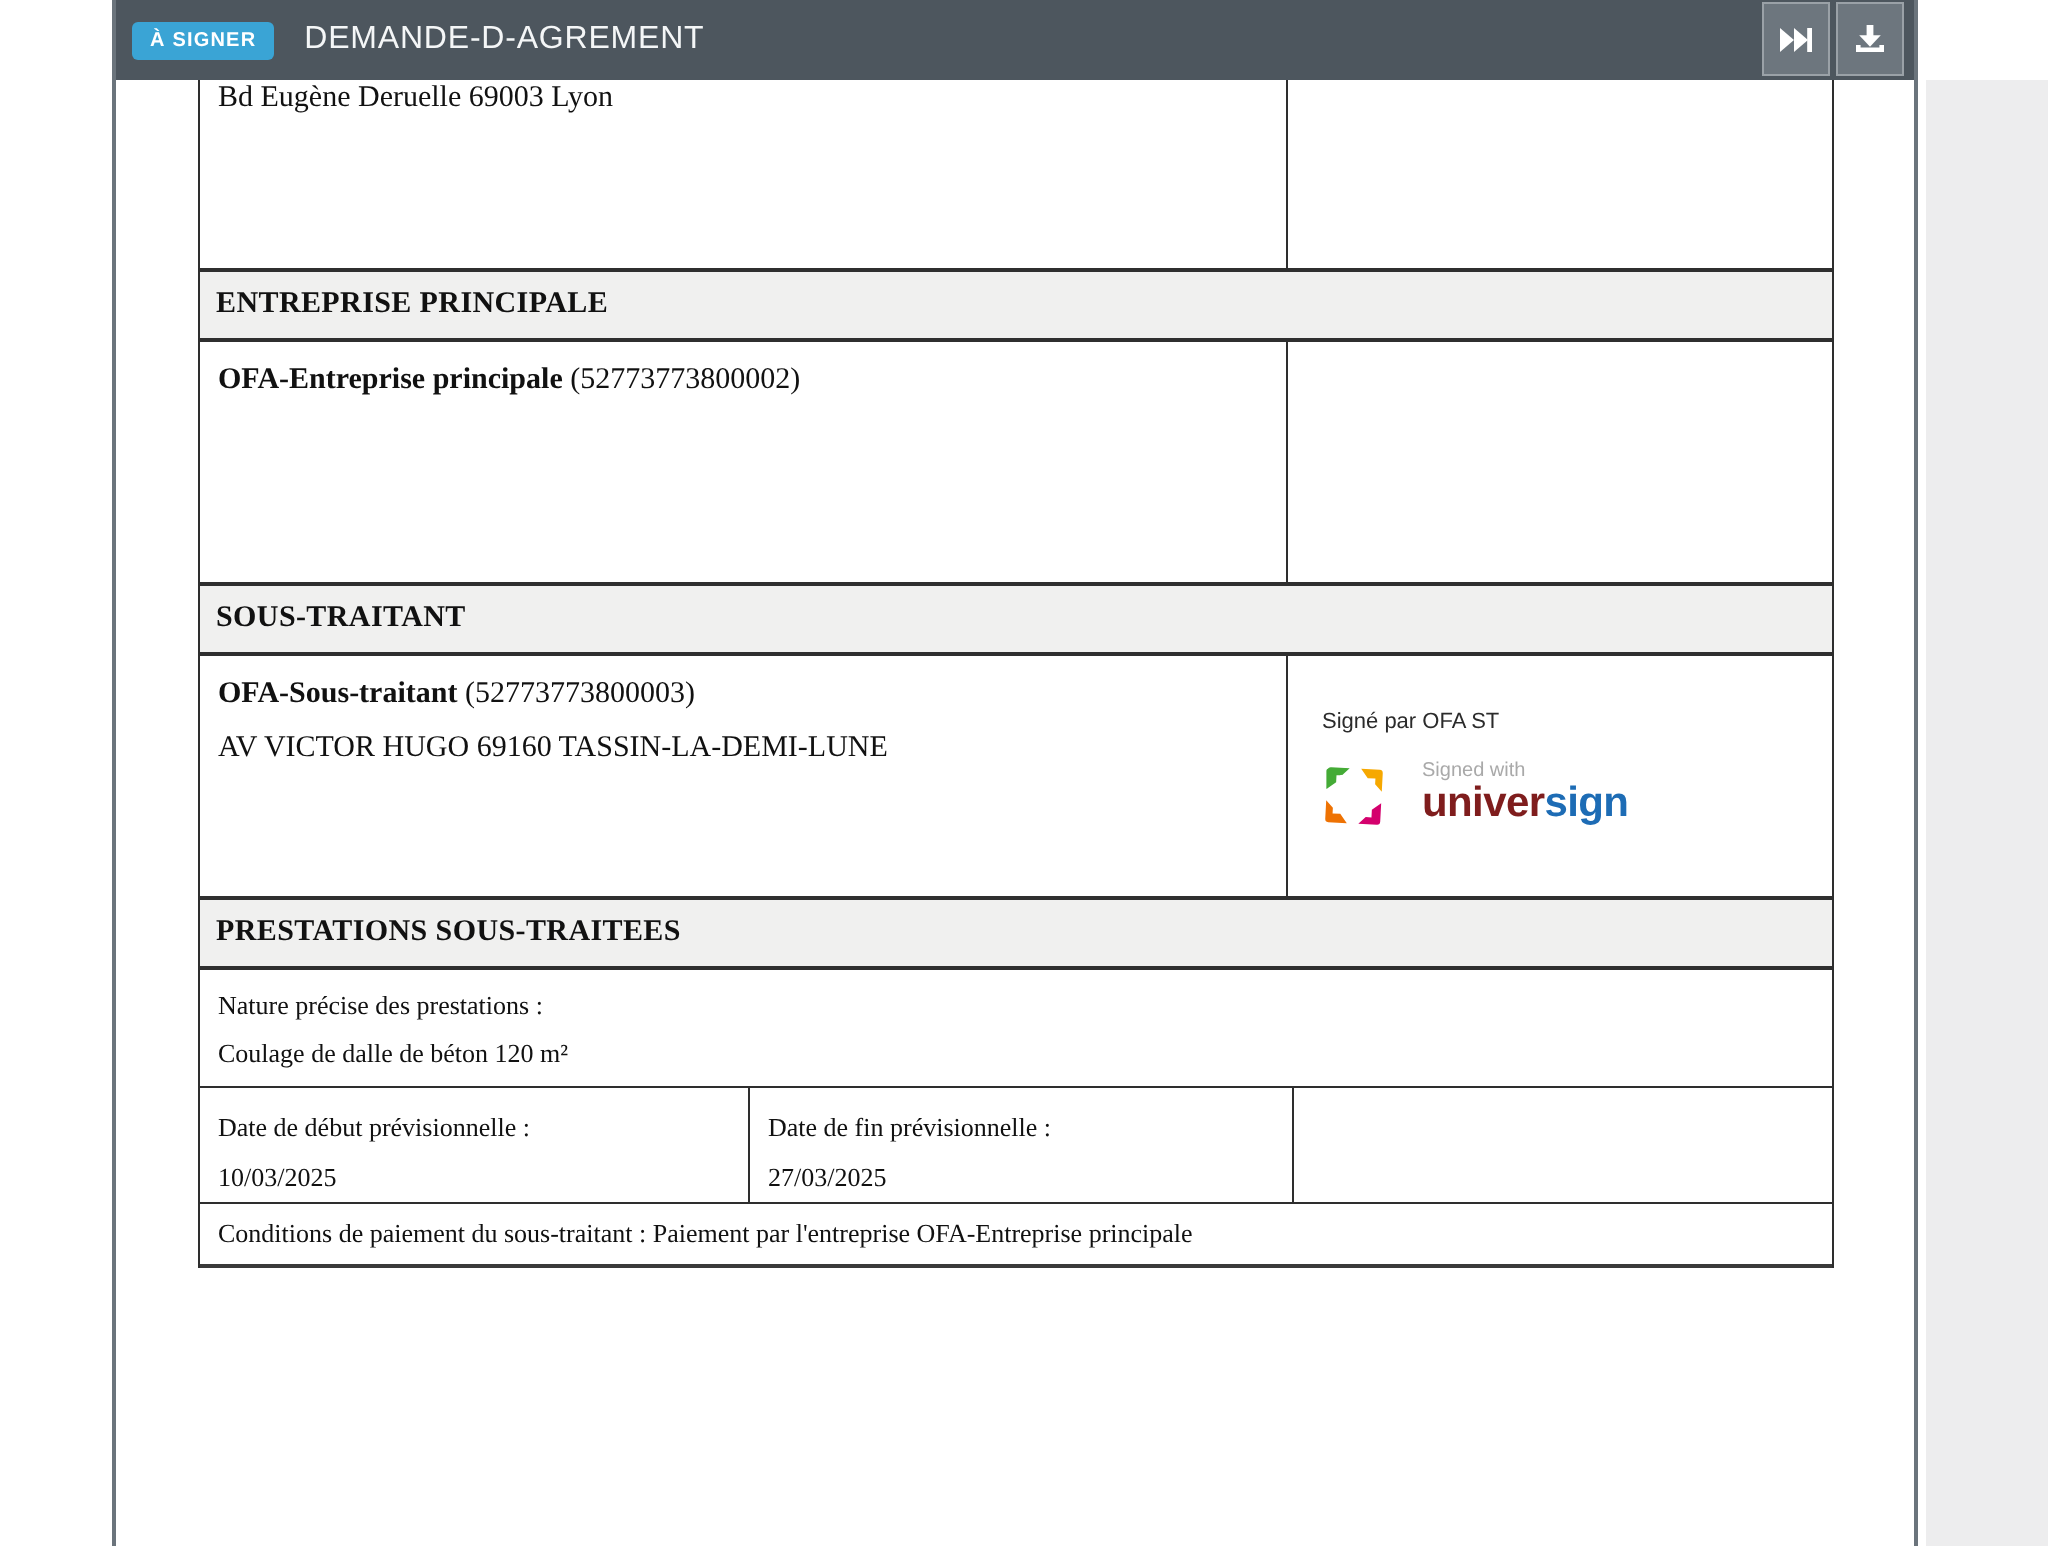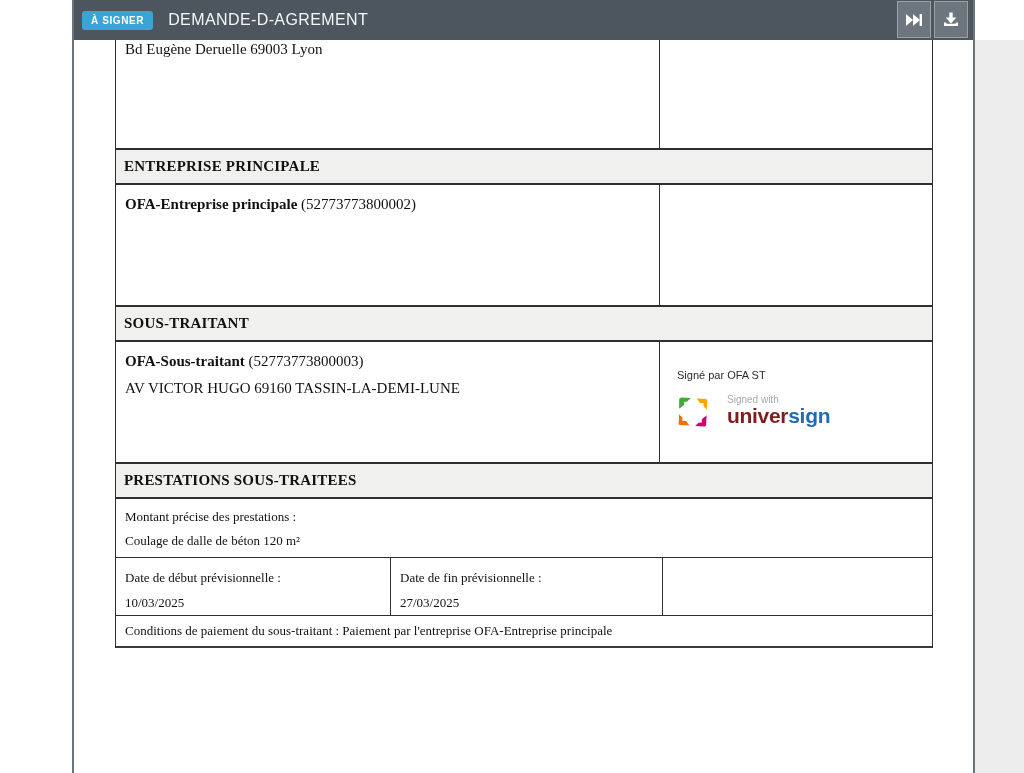--- a/index.html
+++ b/index.html
@@ -3,21 +3,21 @@
 <meta charset="utf-8">
 <style>
   * { margin:0; padding:0; box-sizing:border-box; }
   html,body { width:1024px; height:773px; background:#ffffff; overflow:hidden;
               font-family:"Liberation Sans", sans-serif; }
 
   
   .right-gutter { position:absolute; left:963px; top:40px; right:0; bottom:0; background:#ededee; }
 
   
-  .page { position:absolute; left:72px; top:0; width:903px; height:773px;
+  .page { position:absolute; left:56px; top:0; width:903px; height:773px;
           background:#ffffff; border-left:2px solid #6b747c; border-right:2px solid #6b747c; }
 
   
   .toolbar { position:absolute; left:0; right:0; top:0; height:40px; background:#4d565e;
              display:flex; align-items:center; }
   .badge { margin-left:8px; background:#3aa4d5; color:#ffffff; font-size:10px; font-weight:bold;
            letter-spacing:.6px; padding:4px 9px 3px; border-radius:3px; line-height:12px; }
   .doc-title { color:#f4f6f7; font-size:16px; letter-spacing:.4px; margin-left:15px;
                white-space:nowrap; }
   .tb-buttons { position:absolute; right:5px; top:1px; display:flex; gap:3px; }
@@ -27,21 +27,21 @@
 
   
   .doc-table { position:absolute; left:41px; top:40px; width:818px;
                border-left:1px solid #2e2e2e; border-right:1px solid #2e2e2e;
                font-family:"Liberation Serif", serif; color:#111; }
 
   .row { display:flex; width:100%; }
   .cell-l { width:544px; border-right:1px solid #2e2e2e; }
   .cell-r { flex:1; }
 
-  .row-fragment { height:108px;gap:45px; }
+  .row-fragment { height:94px;gap:45px; }
   .row-fragment .cell-l { padding:1px 10px 0 9px; font-size:15px; }
 
   .sec-header { height:37px; background:#f0f0ef; border-top:2px solid #2f2f2f;
                 border-bottom:2px solid #2f2f2f; display:flex; align-items:center;
                 padding-left:8px; font-size:15px; font-weight:bold; letter-spacing:.2px; }
 
   .row-entity { height:120px; }
   .row-entity .cell-l { padding:6px 10px 0 9px; font-size:15px; line-height:27px; }
   .entity-name { font-weight:bold; }
 
@@ -141,21 +141,21 @@
               <div class="signed-with">Signed with</div>
               <div class="uni-word"><span class="uni-univer">univer</span><span class="uni-sign">sign</span></div>
             </span>
           </div>
         </div>
       </div>
     </div>
 
     <div class="sec-header">PRESTATIONS SOUS-TRAITEES</div>
     <div class="row-nature">
-      <div>Montant précise des prestations :</div>
+      <div>Nature précise des prestations :</div>
       <div>Coulage de dalle de béton 120 m²</div>
     </div>
 
     <div class="row row-dates">
       <div class="date-cell">
         <div>Date de début prévisionnelle :</div>
         <div>10/03/2025</div>
       </div>
       <div class="date-cell mid">
         <div>Date de fin prévisionnelle :</div>

